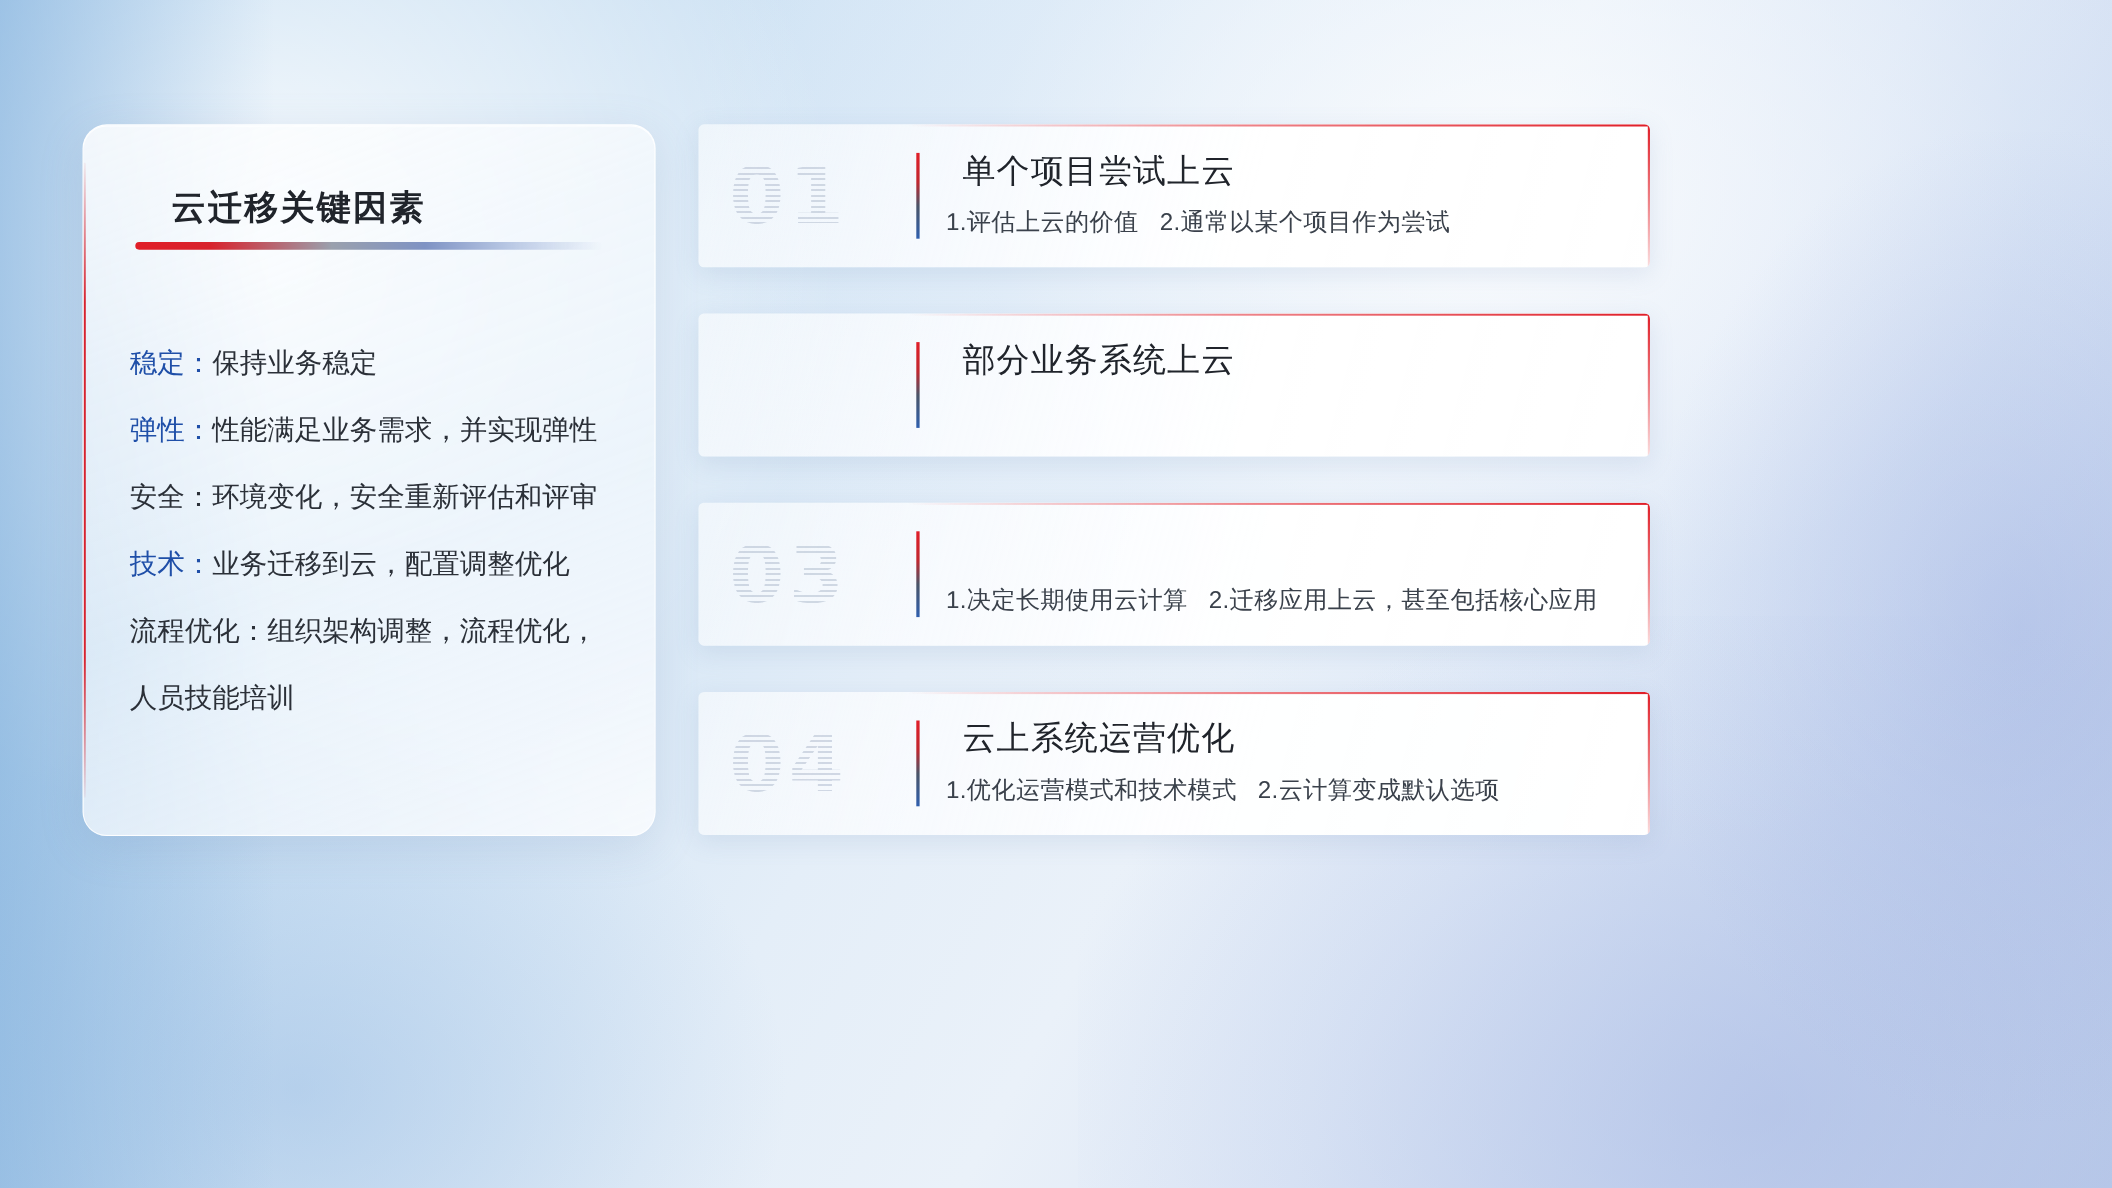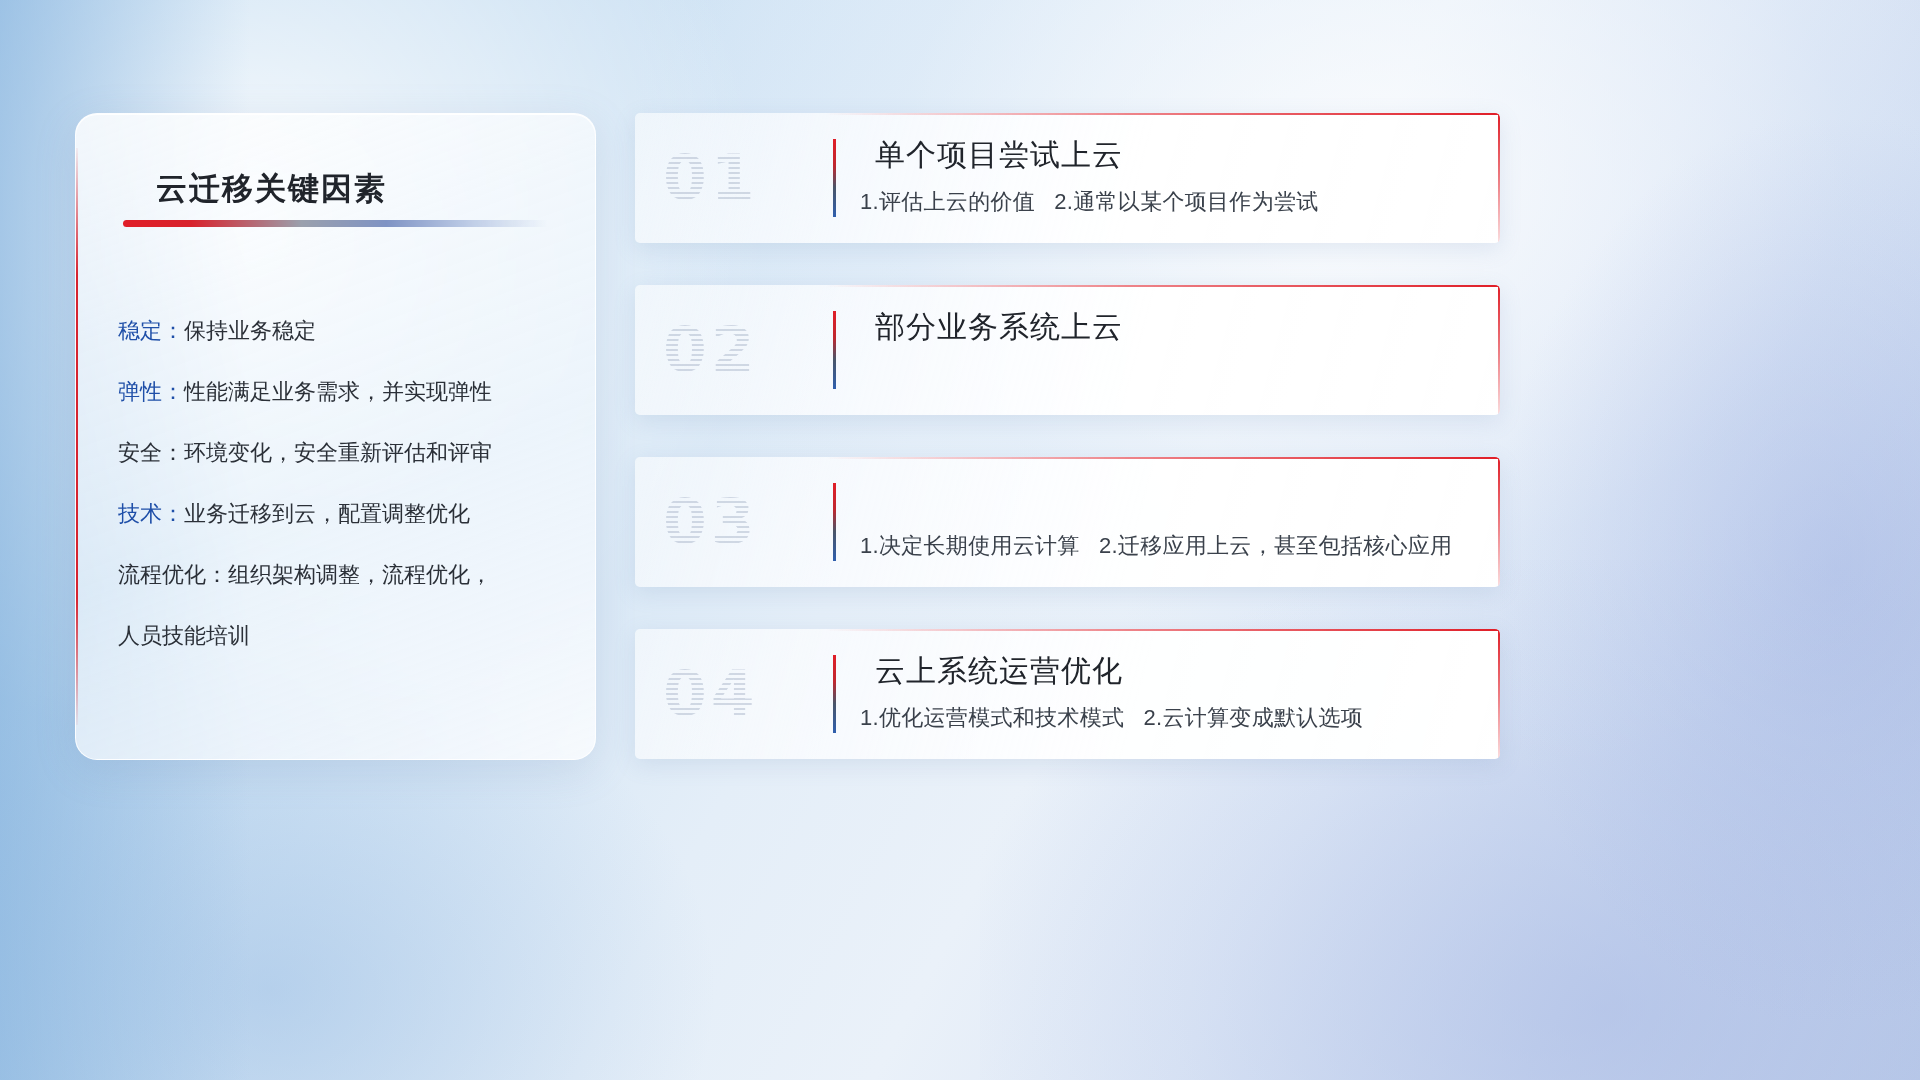--- a/index.html
+++ b/index.html
@@ -39,40 +39,40 @@
   .left-panel::before{content:"";position:absolute;left:0;top:34px;bottom:34px;width:2px;
     background:linear-gradient(180deg,rgba(214,35,48,.05) 0%,#d62330 22%,#d62330 78%,rgba(214,35,48,.05) 100%);}
   .lp-title{
     position:absolute;left:80px;top:33px;width:410px;
     font-size:31px;font-weight:700;color:#20242b;letter-spacing:2px;
     font-family:"Liberation Sans","DejaVu Sans",sans-serif;
   }
   .lp-rule{position:absolute;left:47px;top:106px;width:425px;height:7px;border-radius:4px;
     background:linear-gradient(90deg,#e01e28 0%,#d8222c 16%,#9aa0ad 42%,#7f93c4 62%,#b9c8e4 80%,rgba(215,226,242,0) 100%);}
   .lp-list{position:absolute;left:42px;top:186px;right:22px;}
-  .lp-item{font-size:22px;line-height:61px;color:#2b3038;white-space:nowrap;
+  .lp-item{font-size:25px;line-height:61px;color:#2b3038;white-space:nowrap;
     font-family:Liberation Sans, sans-serif;}
   .lp-item .lbl{color:#1f4fa8;}
   .lp-item .lbl.neutral{color:#2b3038;}
 
   
   .cards{position:absolute;left:635px;top:113px;width:865px;}
   .card{
     position:relative;height:130px;margin-bottom:42px;border-radius:5px;
     background:linear-gradient(105deg,rgba(255,255,255,.55) 0%,rgba(252,253,255,.80) 26%,rgba(255,255,255,.96) 58%,rgba(255,255,255,.99) 100%);
     box-shadow:0 6px 22px rgba(110,140,185,.16);
     overflow:hidden;
   }
   .card::after{content:"";position:absolute;right:0;top:0;width:78%;height:2px;
     background:linear-gradient(90deg,rgba(224,30,40,0) 0%,rgba(224,30,40,.55) 45%,#e01e28 100%);}
   .card::before{content:"";position:absolute;right:0;top:0;bottom:0;width:2px;
     background:linear-gradient(180deg,#e01e28 0%,rgba(224,30,40,.55) 55%,rgba(224,30,40,.15) 100%);}
   .card-num{
     position:absolute;left:28px;top:14px;width:150px;height:102px;
-    font-size:63px;font-weight:800;line-height:102px;letter-spacing:4px;
+    font-size:72px;font-weight:800;line-height:102px;letter-spacing:4px;
     color:#b9c3d4;opacity:.62;
     font-family:"DejaVu Sans",sans-serif;
     -webkit-mask-image:repeating-linear-gradient(180deg,#000 0px,#000 2px,transparent 2px,transparent 5px);
     mask-image:repeating-linear-gradient(180deg,#000 0px,#000 2px,transparent 2px,transparent 5px);
   }
   .card-bar{position:absolute;left:198px;top:26px;width:3px;height:78px;
     background:linear-gradient(180deg,#e01e28 0%,#c0272f 34%,#4a5568 62%,#2f5fae 100%);}
   .card-title{position:absolute;left:240px;top:22px;font-size:30px;font-weight:400;color:#20242b;letter-spacing:1px;}
   .card-sub{position:absolute;left:225px;top:74px;font-size:22px;color:#3a414b;letter-spacing:.3px;white-space:pre;}
 </style>
@@ -118,21 +118,20 @@
   <section class="cards">
 
     <article class="card">
       <div class="card-num">01</div>
       <div class="card-bar"></div>
       <div class="card-title">单个项目尝试上云</div>
       <div class="card-sub">1.评估上云的价值   2.通常以某个项目作为尝试</div>
     </article>
 
     <article class="card">
-      <div class="card-num">02</div>
       <div class="card-bar"></div>
       <div class="card-title">部分业务系统上云</div>
     </article>
 
     <article class="card">
       <div class="card-num">03</div>
       <div class="card-bar"></div>
       <div class="card-sub">1.决定长期使用云计算   2.迁移应用上云，甚至包括核心应用</div>
     </article>
 

